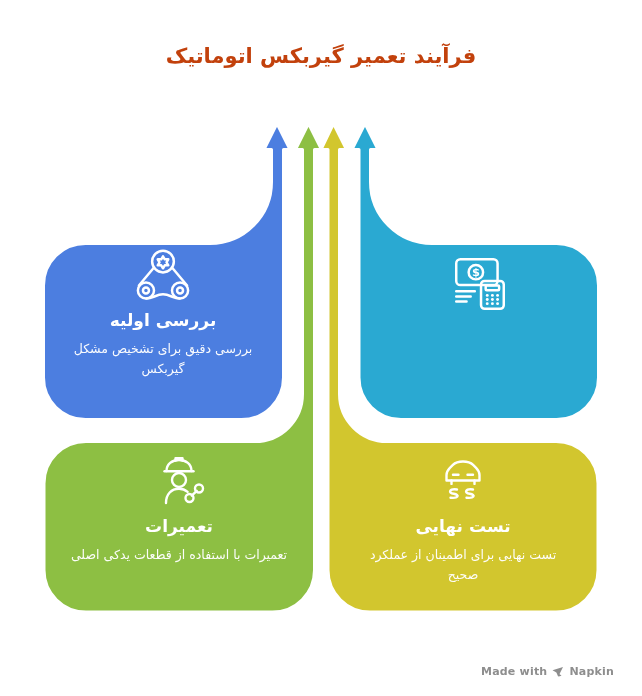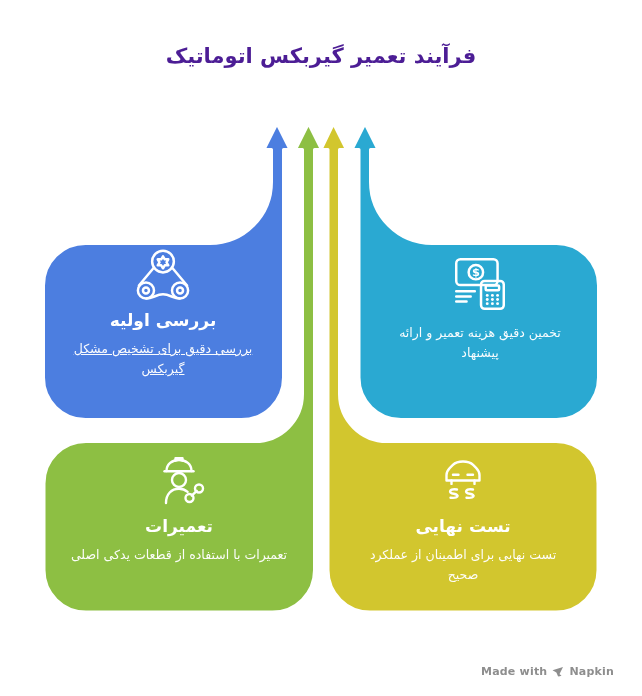--- a/index.html
+++ b/index.html
@@ -4,21 +4,21 @@
 <style>
   html,body{margin:0;padding:0;background:#ffffff;}
   .canvas{
     position:relative;width:642px;height:696px;overflow:hidden;
     background:#ffffff;
     font-family:"DejaVu Sans", sans-serif;
   }
   .main-title{
     position:absolute;top:44px;left:0;right:0;
     text-align:center;font-size:21px;font-weight:bold;
-    color:#4c1d95;direction:rtl;
+    color:#c2410c;direction:rtl;
   }
   svg.flow{position:absolute;left:0;top:0;}
   .shape{stroke:#ffffff;stroke-width:3;stroke-linejoin:round;}
   .step{
     position:absolute;text-align:center;direction:rtl;color:#ffffff;
   }
   .step .icon-wrap{height:62px;margin-bottom:4px;}
   .step-title{font-size:17px;font-weight:bold;margin:4px 0 0 0;}
   .step-desc{
     font-size:12.5px;line-height:1.62;margin:9px auto 0 auto;
@@ -70,21 +70,21 @@
         <circle class="ic" cx="13.5" cy="45" r="7.8"></circle>
         <circle class="ic" cx="13.5" cy="45" r="2.9"></circle>
         <circle class="ic" cx="46.5" cy="45" r="7.8"></circle>
         <circle class="ic" cx="46.5" cy="45" r="2.9"></circle>
         <path class="ic" d="M20.9 23.2 L6.7 40.2"></path>
         <path class="ic" d="M39.1 23.2 L53.3 40.2"></path>
         <path class="ic" d="M14 52.8 C 20 52.8 23.5 48.7 30 48.7 C 36.5 48.7 40 52.8 46 52.8"></path>
       </svg>
     </div>
     <div class="step-title">بررسی اولیه</div>
-    <p class="step-desc" style="width:185px;text-decoration:underline;">بررسی دقیق برای تشخیص مشکل گیربکس</p>
+    <p class="step-desc" style="width:185px;">بررسی دقیق برای تشخیص مشکل گیربکس</p>
   </div>
 
   <div class="step" style="left:370px;top:252px;width:220px;">
     <div class="icon-wrap">
       <svg width="62" height="62" viewBox="0 0 60 60">
         <rect class="ic" x="7" y="7" width="40" height="25" rx="4"></rect>
         <circle class="ic" cx="26" cy="19.5" r="7"></circle>
         <text x="26" y="23.6" text-anchor="middle" font-size="11" font-weight="bold" fill="#ffffff" font-family="DejaVu Sans, sans-serif">$</text>
         <path class="ic" d="M7 38 h18 M7 43 h14 M7 48 h10"></path>
         <rect class="ic" x="31" y="28" width="22" height="27" rx="3.5" fill="#2aa9d2"></rect>
@@ -95,21 +95,20 @@
             <circle cx="47" cy="42" r="1.4"></circle>
           <circle cx="37" cy="46" r="1.4"></circle>
             <circle cx="42" cy="46" r="1.4"></circle>
             <circle cx="47" cy="46" r="1.4"></circle>
           <circle cx="37" cy="50" r="1.4"></circle>
             <circle cx="42" cy="50" r="1.4"></circle>
             <circle cx="47" cy="50" r="1.4"></circle>
         </g>
       </svg>
     </div>
-    <p class="step-desc" style="width:185px;">تخمین دقیق هزینه تعمیر و ارائه پیشنهاد</p>
   </div>
 
   <div class="step" style="left:353px;top:450px;width:220px;">
     <div class="icon-wrap">
       <svg width="60" height="60" viewBox="0 0 60 60">
         <path class="ic" d="M13.5 30.5 v-5.5 c0 -3.4 1.5 -5.3 3.4 -7.2 l3 -3 c2.5 -2.4 5.6 -3.3 10.1 -3.3 c4.5 0 7.6 0.9 10.1 3.3 l3 3 c1.9 1.9 3.4 3.8 3.4 7.2 v5.5 Z"></path>
         <path class="ic" d="M18.5 30.5 v3.4 M41.5 30.5 v3.4"></path>
         <path class="ic" d="M20 24.8 h5.5 M34.5 24.8 h5.5"></path>
         <path class="ic" d="M24 39.5 c-7.5 -1 -9.5 3.2 -3.2 4.3 c6.2 1.1 4.7 4.7 -3.3 3.9"></path>
         <path class="ic" d="M40 39.5 c-7.5 -1 -9.5 3.2 -3.2 4.3 c6.2 1.1 4.7 4.7 -3.3 3.9"></path>

